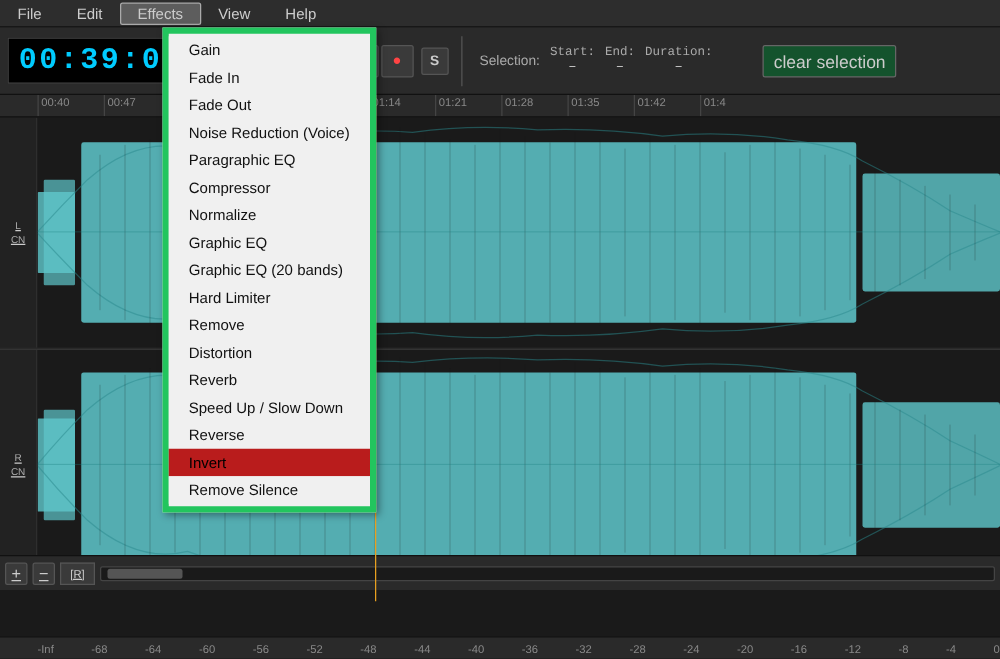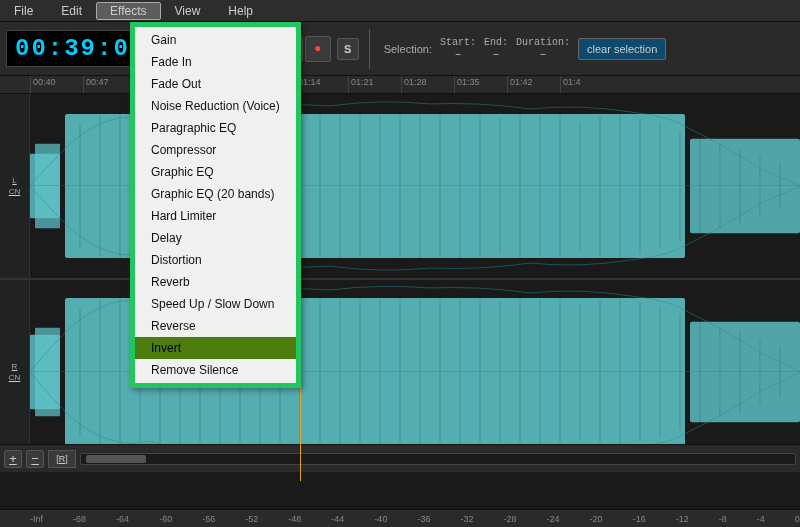--- a/index.html
+++ b/index.html
@@ -113,27 +113,28 @@
     }
     .selection-field-label {
       color: #aaa;
       font-size: 10px;
     }
     .selection-field-value {
       color: #ccc;
       font-size: 11px;
     }
     .clear-btn {
-      background: #0c4a6e;
+      background: #14532d;
       border: 1px solid #666;
       color: #ccc;
       padding: 4px 8px;
       cursor: pointer;
-      font-size: 11px;
-      border-radius: 2px;
+      font-size: 14px;
+      border-radius: 2px;
+      margin-left: 32px;
     }
 
     
     .timeline-ruler {
       background: #2a2a2a;
       height: 18px;
       border-bottom: 1px solid #111;
       position: relative;
       overflow: hidden;
       display: flex;
@@ -276,21 +277,21 @@
     }
     .dropdown-item {
       padding: 4px 16px;
       color: #111;
       cursor: pointer;
       font-size: 12px;
       white-space: nowrap;
       background: #f0f0f0;
     }
     .dropdown-item.highlighted {
-      background: #4d7c0f;
+      background: #b91c1c;
       color: #000;
     }
 
     
     .main-content {
       display: flex;
       flex-direction: column;
       height: calc(527px - 22px - 54px);
       text-decoration: underline;
     }
@@ -534,23 +535,24 @@
 
 <div class="playhead" style="left: 300px; top: 76px; height: calc(527px - 76px - 46px);"></div>
 
 <div class="dropdown-overlay">
   <div class="dropdown-item">Gain</div>
   <div class="dropdown-item">Fade In</div>
   <div class="dropdown-item">Fade Out</div>
   <div class="dropdown-item">Noise Reduction (Voice)</div>
   <div class="dropdown-item">Paragraphic EQ</div>
   <div class="dropdown-item">Compressor</div>
+  <div class="dropdown-item">Normalize</div>
   <div class="dropdown-item">Graphic EQ</div>
   <div class="dropdown-item">Graphic EQ (20 bands)</div>
   <div class="dropdown-item">Hard Limiter</div>
-  <div class="dropdown-item">Delay</div>
+  <div class="dropdown-item">Remove</div>
   <div class="dropdown-item">Distortion</div>
   <div class="dropdown-item">Reverb</div>
   <div class="dropdown-item">Speed Up / Slow Down</div>
   <div class="dropdown-item">Reverse</div>
   <div class="dropdown-item highlighted">Invert</div>
   <div class="dropdown-item">Remove Silence</div>
 </div>
 
 </body></html>

